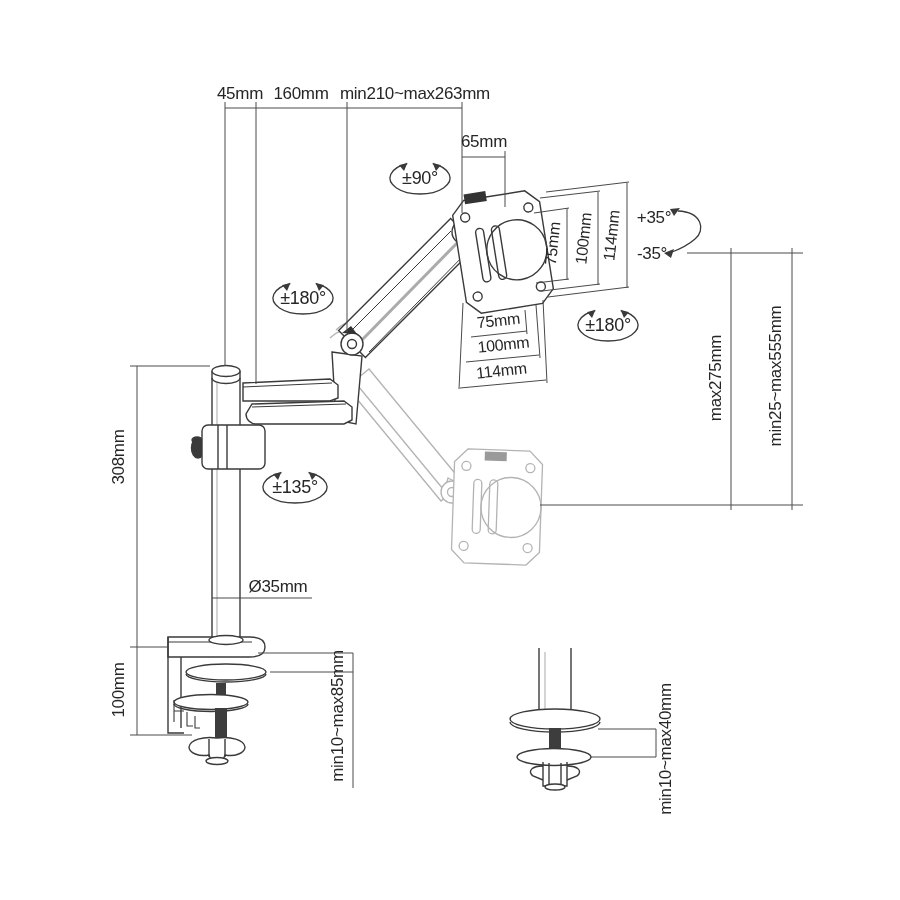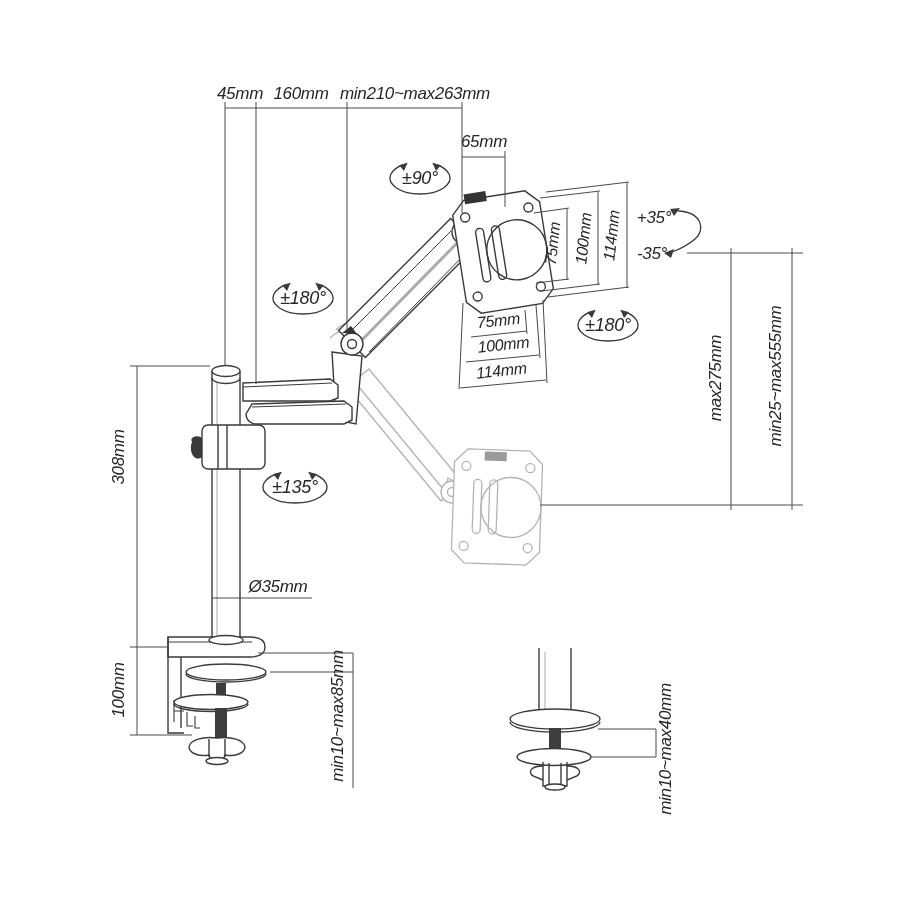--- a/index.html
+++ b/index.html
@@ -1,19 +1,18 @@
 <!DOCTYPE html>
 <html><head>
 <meta charset="utf-8">
 <style>
   html,body{margin:0;padding:0;background:#ffffff;}
   .canvas{
     position:relative;width:900px;height:900px;background:#ffffff;overflow:hidden;
     font-family:"Liberation Sans", sans-serif;
-    font-style:italic;
   }
   svg text{
     font-family:"Liberation Sans", sans-serif;
     fill:#262626;
     letter-spacing:-0.3px;
   }
   .dim-label{font-size:17px;}
   .dim-label-sm{font-size:16px;}
   .rot-label{font-size:18px;}
 </style>

